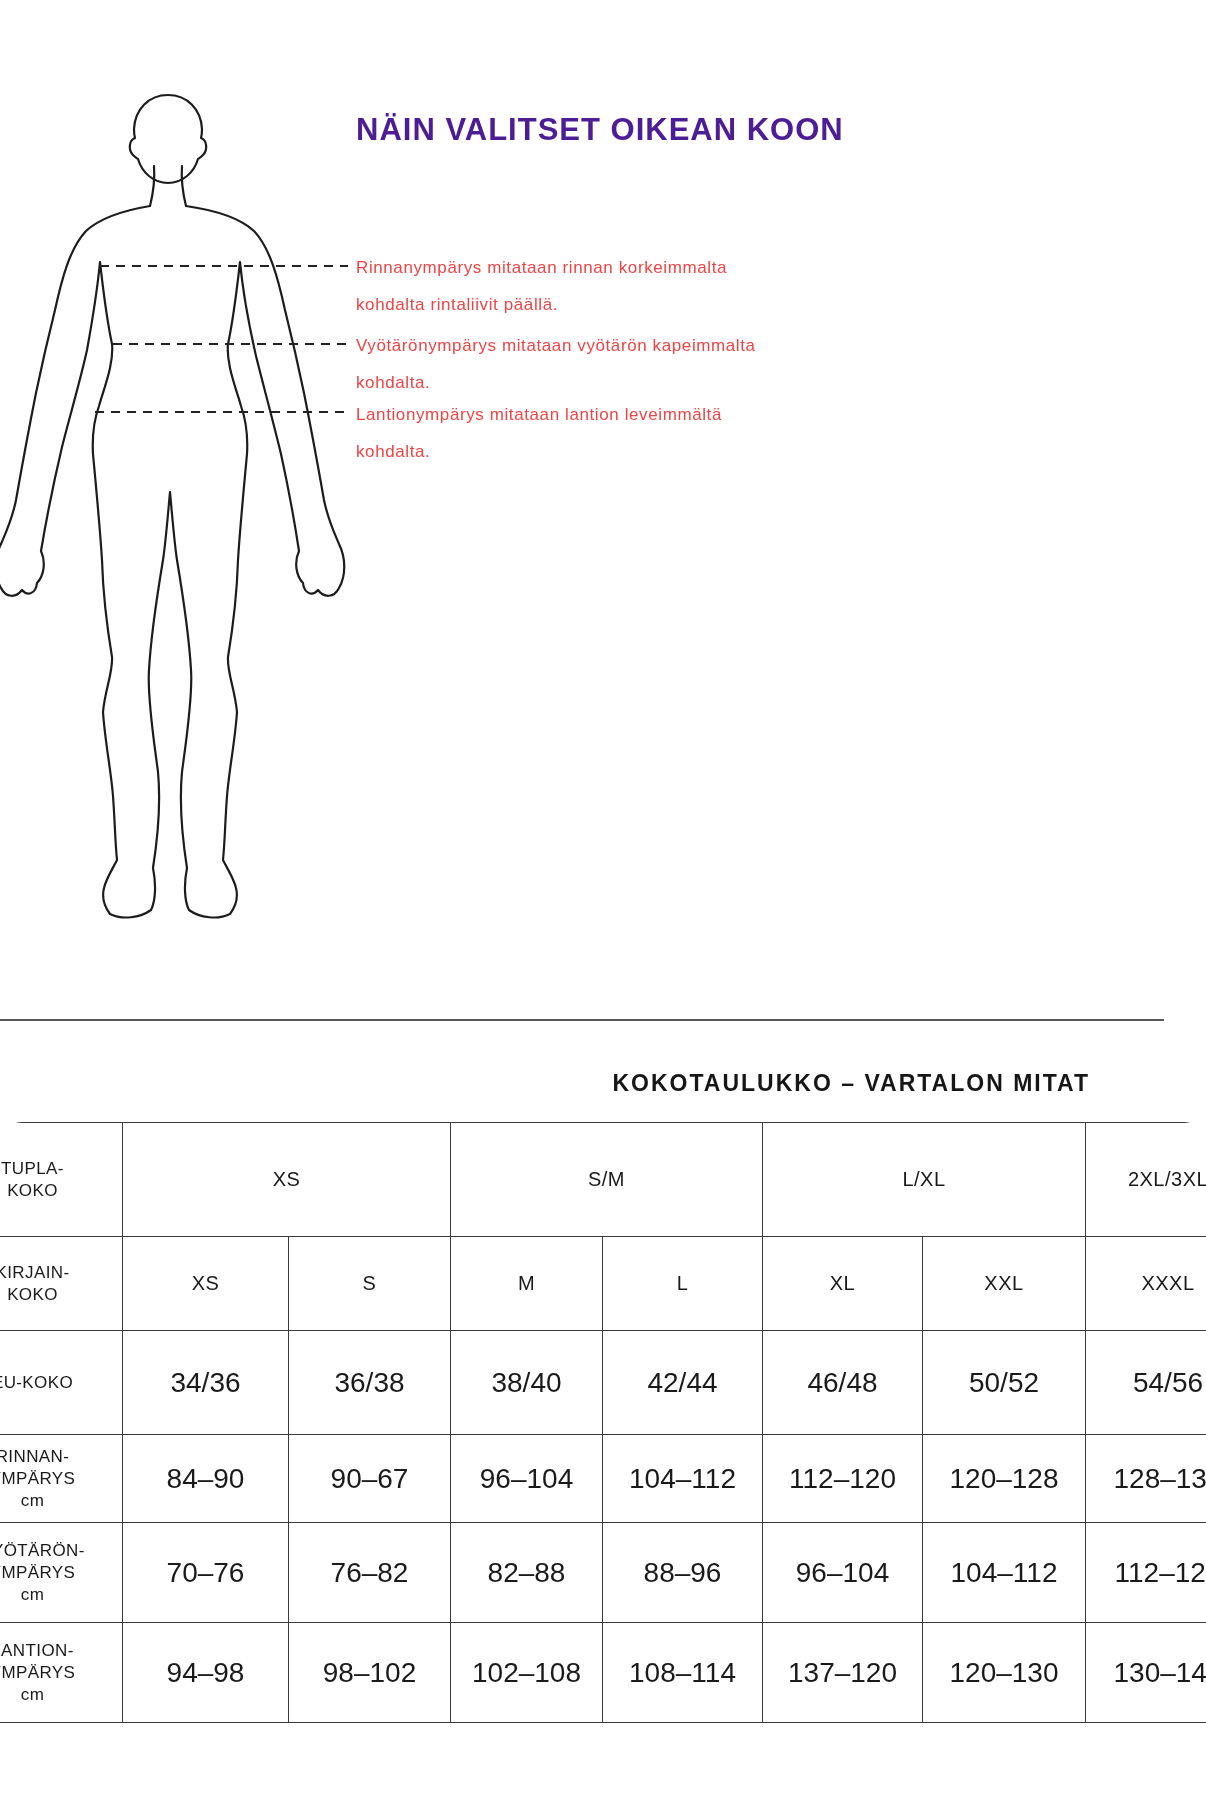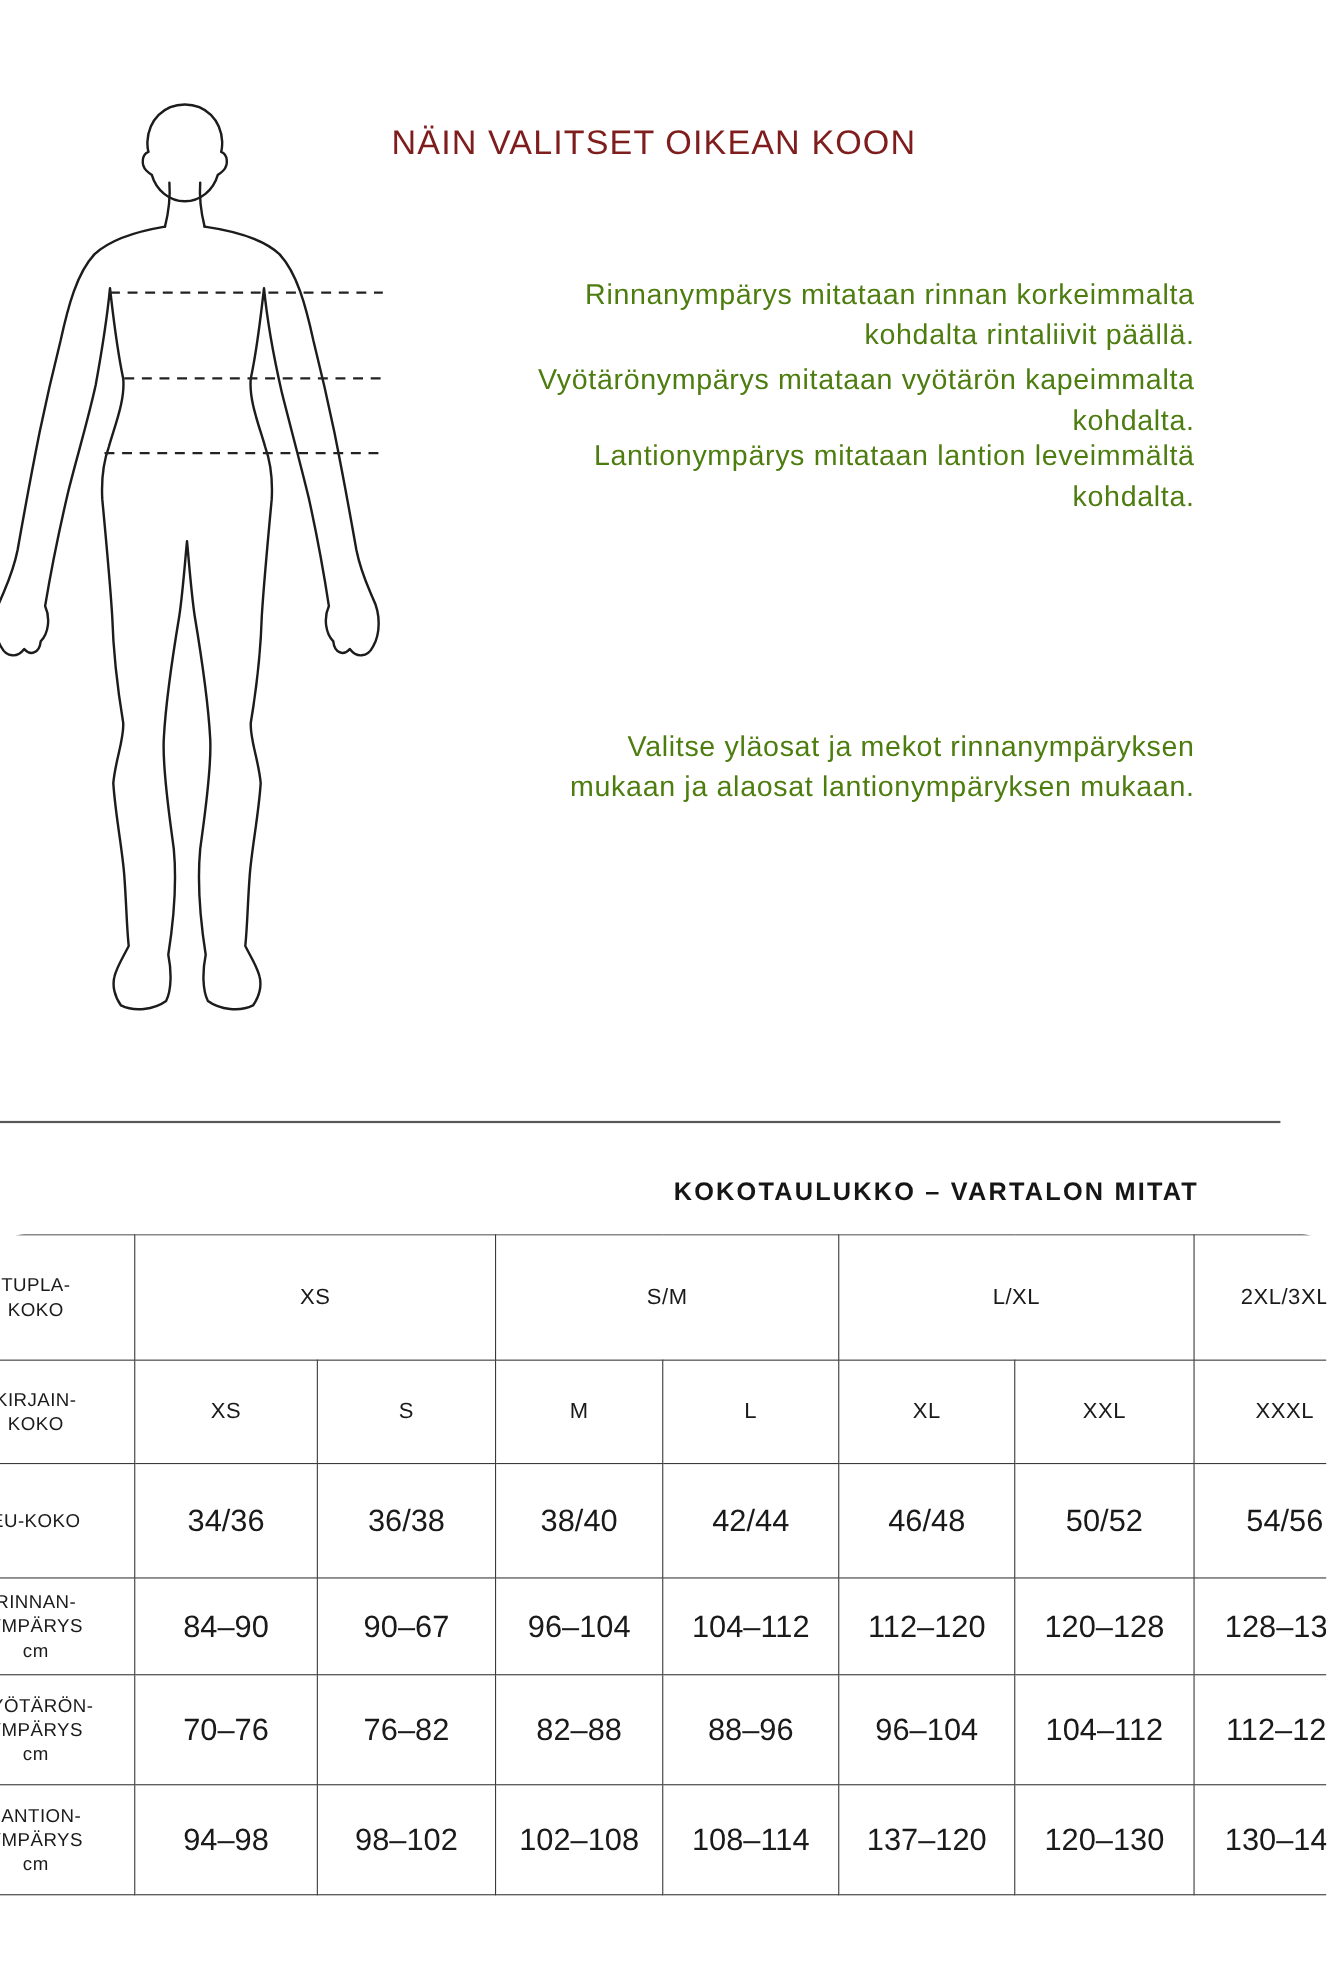--- a/index.html
+++ b/index.html
@@ -3,26 +3,26 @@
 <meta charset="utf-8">
 <title>Size guide</title>
 <style>
   html,body{margin:0;padding:0;background:#fff;}
   .page{
     position:relative;width:1206px;height:1800px;background:#fff;overflow:hidden;
     font-family:"Liberation Sans",sans-serif;color:#1a1a1a;
   }
   .fig{position:absolute;left:0;top:88px;width:350px;height:845px;}
   .title{
-    position:absolute;left:356px;top:112px;font-size:31px;font-weight:400;
-    letter-spacing:1px;white-space:nowrap;color:#7f1d1d;
+    position:absolute;left:356px;top:112px;font-size:31px;font-weight:700;
+    letter-spacing:1px;white-space:nowrap;color:#4c1d95;
   }
   .para{
-    position:absolute;left:356px;width:730px;font-size:26px;line-height:37px;
-    letter-spacing:.6px;white-space:pre-line;color:#4d7c0f;text-align:right;
+    position:absolute;left:356px;width:730px;font-size:17px;line-height:37px;
+    letter-spacing:.6px;white-space:pre-line;color:#ef4444;
   }
   #p-chest{top:249px}
   #p-waist{top:327px}
   #p-hip{top:396px}
   #p-note{top:660px}
   .divider{position:absolute;left:0;top:1019px;width:1164px;height:2px;background:#585858;}
   .tbl-title{
     position:absolute;left:0;top:1070px;width:1090px;text-align:right;
     font-size:23px;font-weight:700;letter-spacing:2px;color:#161616;white-space:nowrap;
   }
@@ -125,22 +125,20 @@
     </svg>
   </div>
 
   <div class="title">NÄIN VALITSET OIKEAN KOON</div>
   <div class="para" id="p-chest">Rinnanympärys mitataan rinnan korkeimmalta
 kohdalta rintaliivit päällä.</div>
   <div class="para" id="p-waist">Vyötärönympärys mitataan vyötärön kapeimmalta
 kohdalta.</div>
   <div class="para" id="p-hip">Lantionympärys mitataan lantion leveimmältä
 kohdalta.</div>
-  <div class="para" id="p-note">Valitse yläosat ja mekot rinnanympäryksen
-mukaan ja alaosat lantionympäryksen mukaan.</div>
 
   <div class="divider"></div>
   <div class="tbl-title">KOKOTAULUKKO – VARTALON MITAT</div>
 
   <div class="tbl-wrap">
     <table class="size">
       <colgroup>
         <col style="width:180px">
           <col style="width:166px">
           <col style="width:162px">

